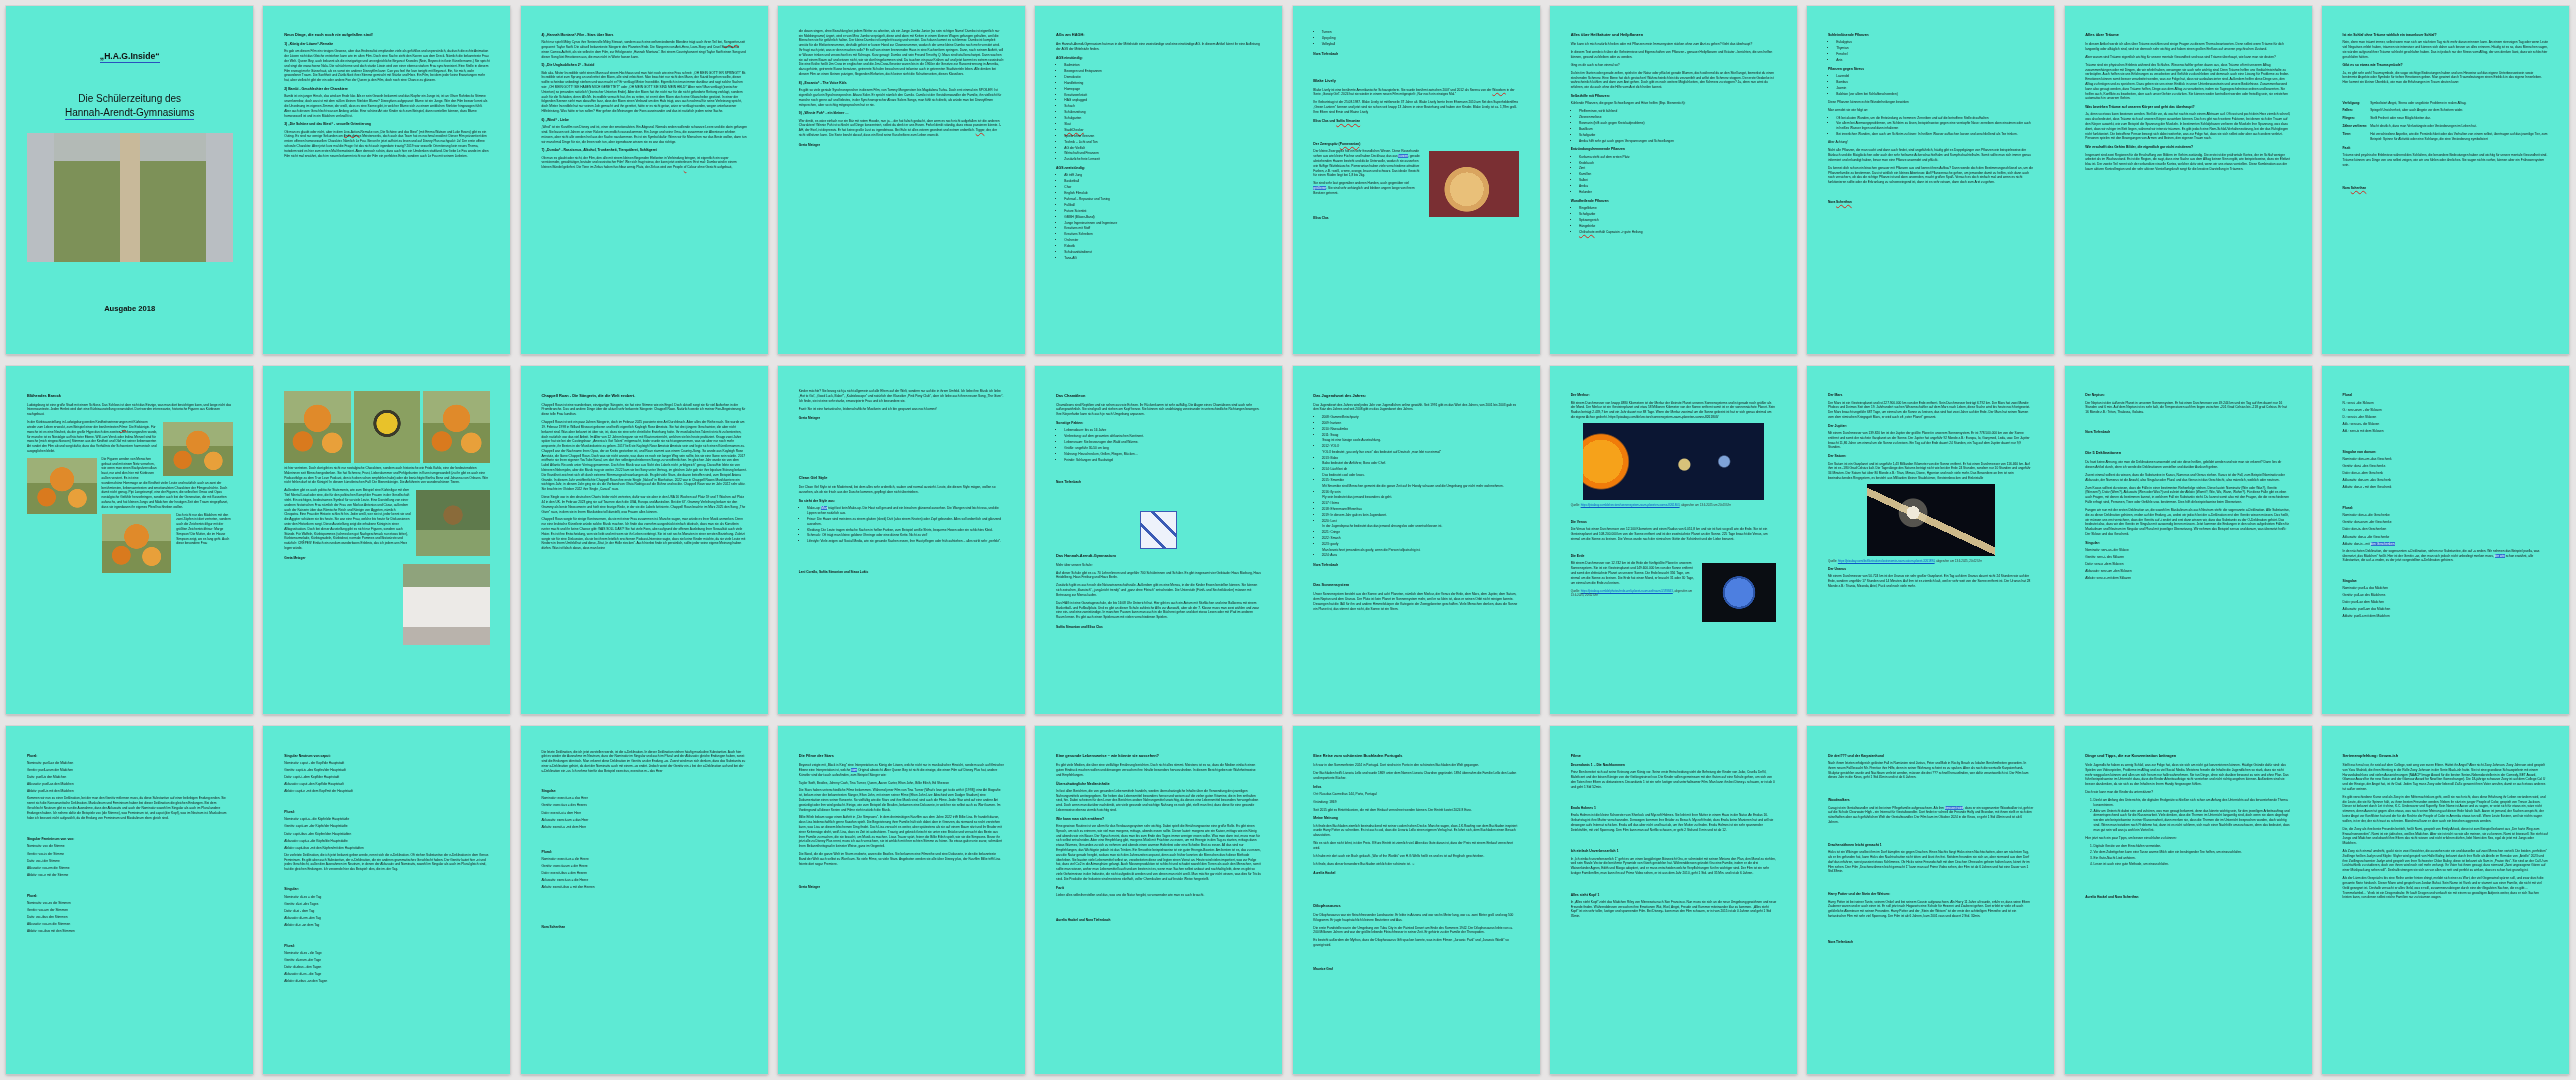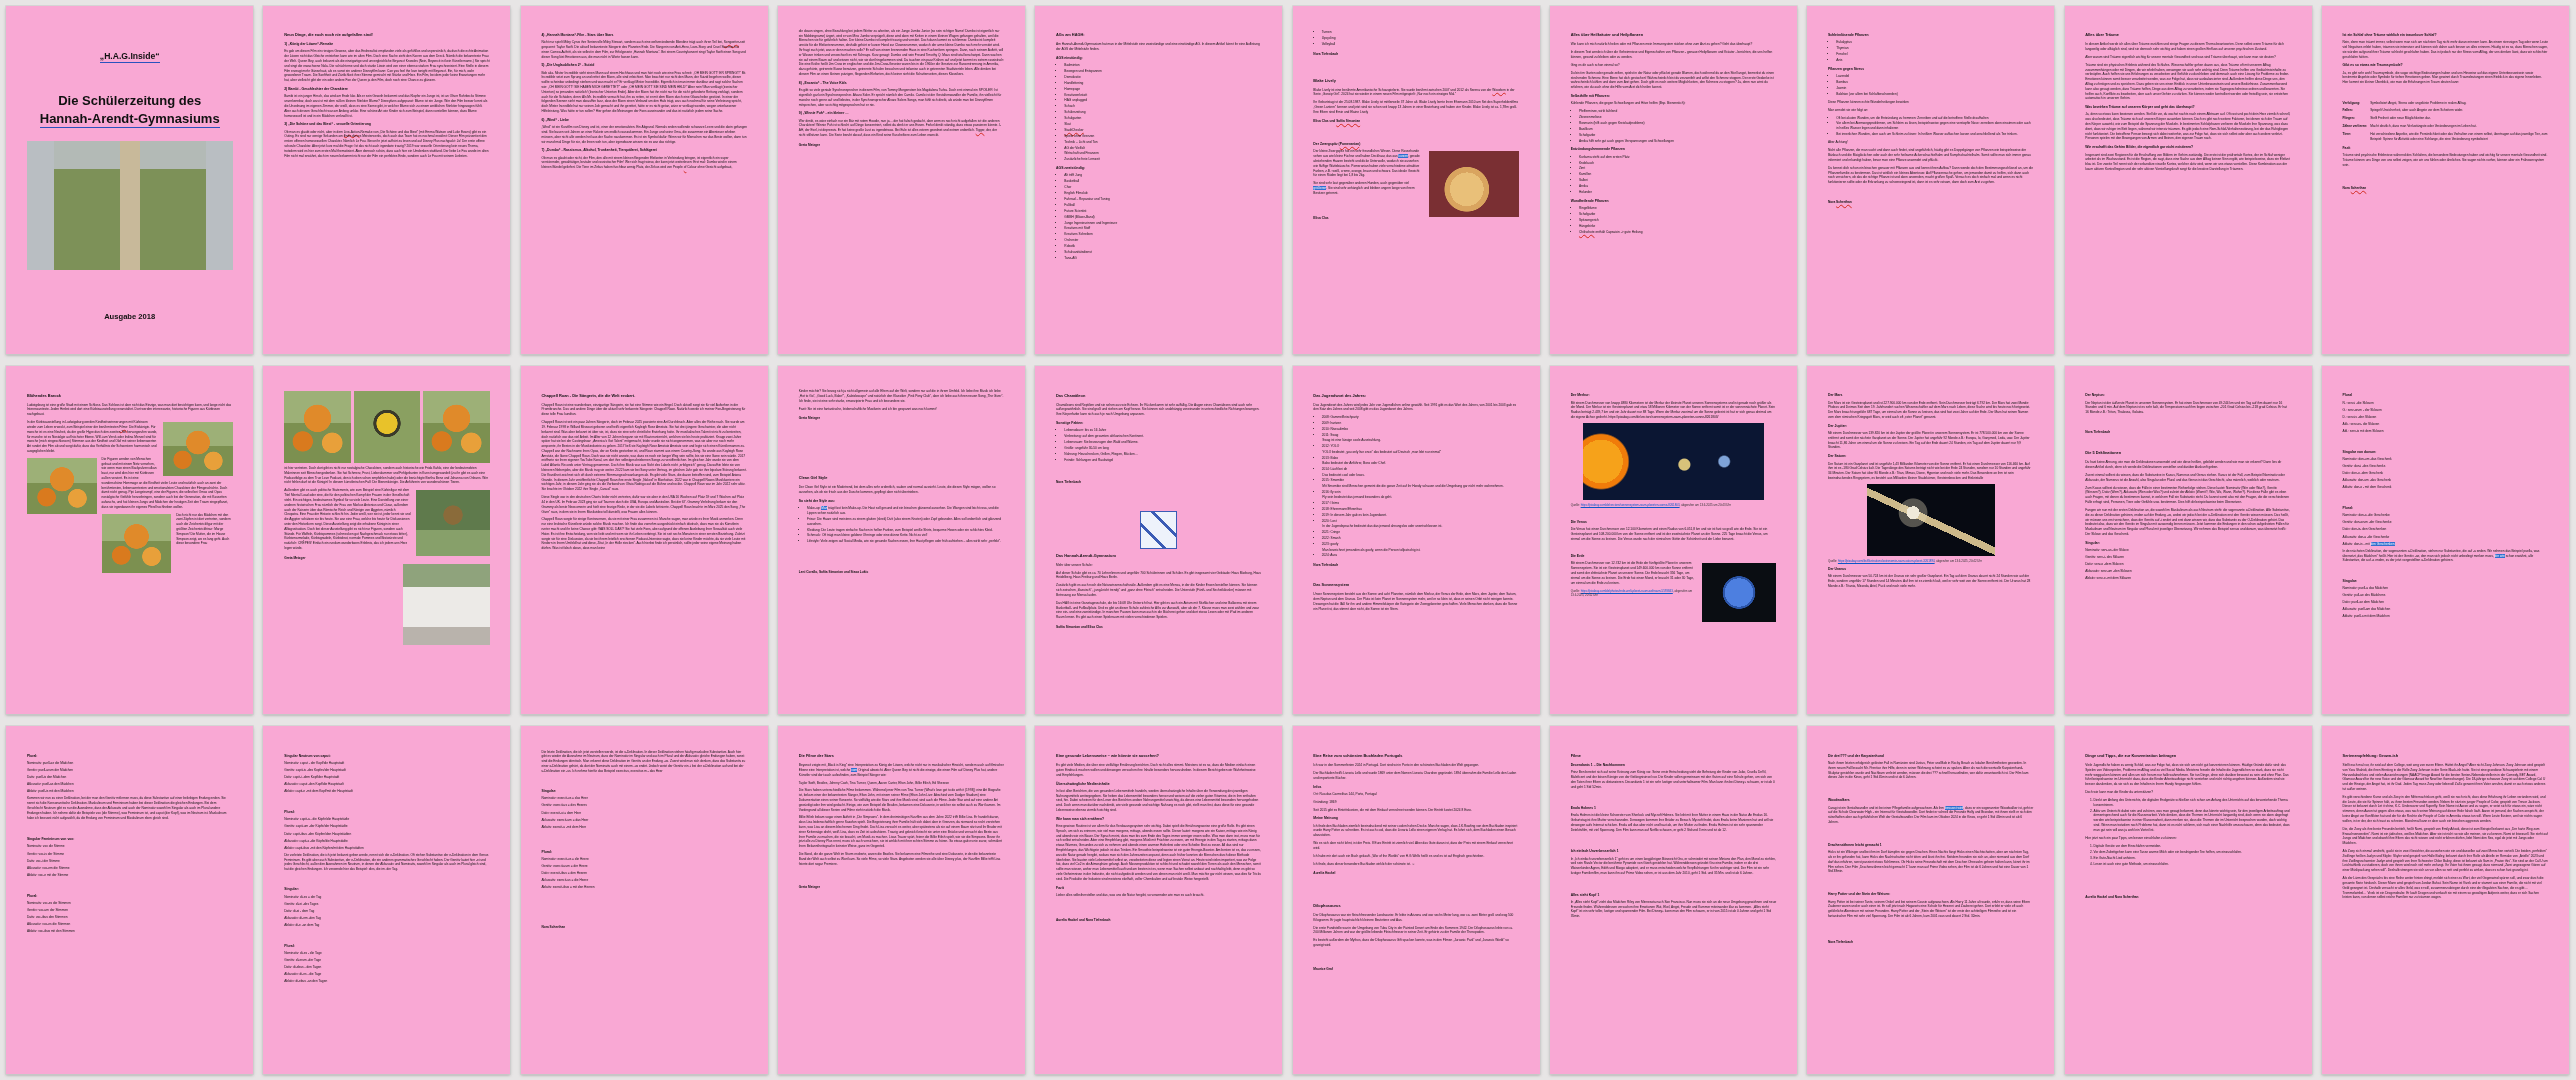--- a/index.html
+++ b/index.html
@@ -1,19 +1,19 @@
 <!DOCTYPE html>
 <html style="font-size:11px"><head>
 <meta charset="utf-8">
 <style>
   html,body{margin:0;padding:0;background:#e7e5e5;width:2576px;height:1081px;overflow:hidden;
     font-family:"Liberation Sans",sans-serif;color:#111;}
   .board{display:grid;grid-template-columns:repeat(10,247px);grid-auto-rows:348px;
     column-gap:10.3px;row-gap:12.4px;padding:5.5px 0 0 6.2px;}
-  .page{background:#f9a8d4;box-sizing:border-box;padding:23.4px 20.7px;overflow:hidden;position:relative;
+  .page{background:#5eead4;box-sizing:border-box;padding:23.4px 20.7px;overflow:hidden;position:relative;
     box-shadow:0 0 0 0.7px #cfcdcd,0 2.1px 2.8px rgba(100,100,100,.55);font-size:3.2px;line-height:1.5;}
   .page::after{content:"";display:block;clear:both;}
   .b-h1{font-size:3.9px;font-weight:700;margin:3.4px 0 4.1px;}
   .b-h2{font-size:3.4px;font-weight:700;margin:4.1px 0 2.1px;}
   .b-p{margin:0 0 3.1px;}
   ul.b-list,ol.b-list{margin:1.4px 0 3.4px;padding-left:8.3px;}
   ul.b-list li,ol.b-list li{margin-bottom:1.1px;}
   .sub{margin:0.7px 0 0.7px 0.7px;}
   .b-lines div{margin-bottom:2.3px;}
   .b-dl{margin:2.8px 0;}
@@ -57,21 +57,21 @@
     linear-gradient(25deg,rgba(0,0,0,0) 0 46%,#cdb98a 46% 52%,rgba(0,0,0,0) 52%),#070a12;}
   .img-pomeranian{background:
     radial-gradient(circle at 42% 58%,#e9c079 0 26%,#d9a45f 26% 34%,rgba(0,0,0,0) 35%),
     linear-gradient(180deg,#7a2f33 0 100%);}
   .img-hag-logo{background:
     linear-gradient(45deg,rgba(0,0,0,0) 0 30%,#3b5bb5 30% 36%,rgba(0,0,0,0) 36% 64%,#3b5bb5 64% 70%,rgba(0,0,0,0) 70%),#eef2fb;
     border:0.7px solid #3b5bb5;}
   
   .coverpage{text-align:center;padding-top:44px;}
   .cov-title{font-size:8.6px;font-weight:700;display:inline-block;border-bottom:1.4px solid #2a52be;margin-bottom:29px;}
-  .cov-sub{font-size:13px;font-weight:700;line-height:1.35;text-align:center;}
+  .cov-sub{font-size:10px;font-weight:400;line-height:1.35;text-align:center;}
   .cov-underline{display:inline-block;border-bottom:1.4px solid #2a52be;margin-bottom:9.6px;}
   .cov-foot{font-size:7.6px;font-weight:700;margin-top:41px;}
 </style>
 </head>
 <body>
 
 <div class="board">
     <div class="page coverpage">
       <div style="text-align: center;"><span class="cov-title">„H.A.G.Inside“</span></div>
       <div class="cov-sub">Die Schülerzeitung des</div>

